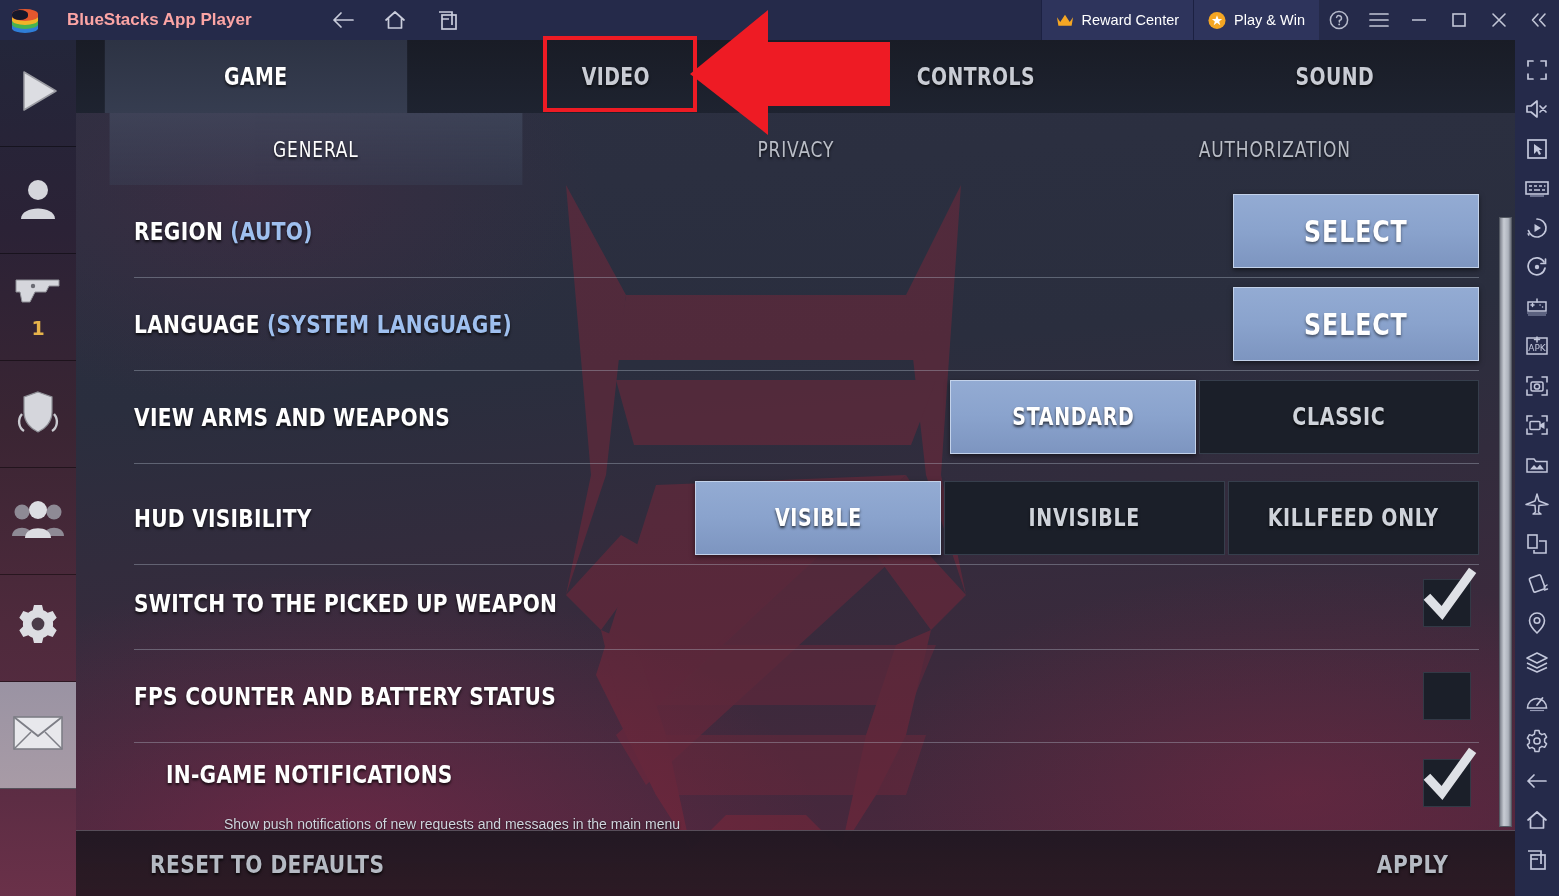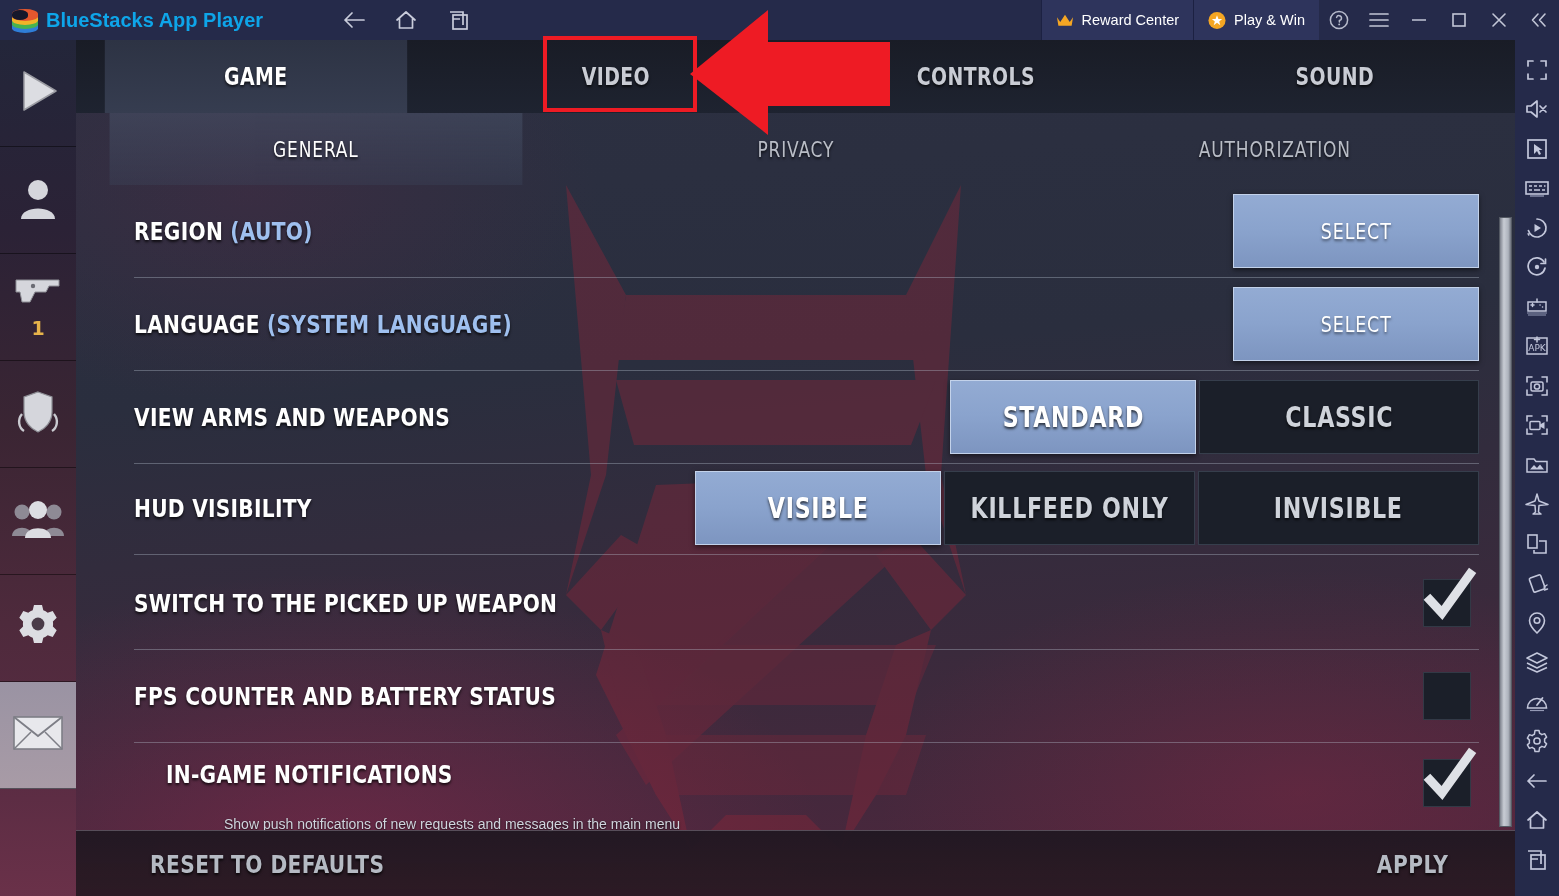--- a/index.html
+++ b/index.html
@@ -11,21 +11,21 @@
     position:absolute; left:0; top:0; width:1559px; height:40px;
     background:#252a4a; display:flex; align-items:center; z-index:40;
   }
   #bs-logo{ width:26px;height:26px;margin-left:12px;position:relative;flex:0 0 auto; }
   #bs-logo i{ position:absolute;left:0;border-radius:50%/40%;display:block; }
   .bl1{width:26px;height:12px;top:14px;background:#2f7ed8;}
   .bl2{width:26px;height:12px;top:10px;background:#47b34f;}
   .bl3{width:26px;height:12px;top:6px;background:#f0b429;}
   .bl4{width:26px;height:12px;top:2px;background:#e4572e;}
   .bl5{width:16px;height:10px;top:3px;left:5px;background:#16182b;border-radius:50%;}
-  #bs-title{ color:#0ea5e9;font-size:20px;font-weight:bold;margin-left:8px;white-space:nowrap; }
+  #bs-title{ color:#fca5a5;font-size:17px;font-weight:bold;margin-left:29px;white-space:nowrap; }
   #navbtns{ display:flex;align-items:center;margin-left:78px;gap:26px; }
   .navbtn{ width:26px;height:26px;display:flex;align-items:center;justify-content:center;cursor:pointer; }
   .navbtn svg{ display:block; }
   #tb-right{ position:absolute;right:0;top:0;height:40px;display:flex;align-items:center; }
   .tb-pill{
     display:flex;align-items:center;gap:8px;padding:0 14px;
     background:#2e345c;color:#fff;font-size:14.5px;cursor:pointer;
     border-left:1px solid #1c2142; height:40px;
   }
   .tb-ico{ width:18px;height:18px;display:flex;align-items:center;justify-content:center; }
@@ -89,27 +89,27 @@
            transform:scaleX(.88);transform-origin:left center;text-shadow:0 2px 3px rgba(0,0,0,.75);
            white-space:nowrap; }
   .rvalue{ color:#9fc0ef;font-weight:bold; }
   .rsub{ position:absolute;left:58px;top:73px;color:#cfd4dd;font-size:14px;
          font-family:"Liberation Sans",sans-serif;text-shadow:0 1px 2px rgba(0,0,0,.8);white-space:nowrap; }
   .ctlarea{ position:absolute;right:0;top:50%;transform:translateY(-50%);display:flex;gap:3px; }
 
   .btn-primary{ width:246px;height:74px;display:flex;align-items:center;justify-content:center;cursor:pointer;
       background:linear-gradient(180deg,#93abd3 0%,#8aa3cd 48%,#7d95c0 100%);
       border:1px solid #c3d2ea;box-shadow:0 2px 5px rgba(0,0,0,.5);
-      color:#ffffff;font-size:22px;font-weight:normal;letter-spacing:1px;
+      color:#ffffff;font-size:30px;font-weight:bold;letter-spacing:1px;
       font-family:"DejaVu Sans Condensed","Liberation Sans Narrow","Liberation Sans",sans-serif; }
   .btn-primary span{ transform:scaleX(.88);display:block;text-shadow:0 2px 3px rgba(0,0,0,.5); }
 
   .seg{ height:74px;display:flex;align-items:center;justify-content:center;cursor:pointer;
         background:#1b1f29;border:1px solid rgba(120,135,160,.30);
-        color:#cfd3da;font-size:28px;font-weight:bold;letter-spacing:.8px;
+        color:#cfd3da;font-size:24px;font-weight:bold;letter-spacing:.8px;
         font-family:"DejaVu Sans Condensed","Liberation Sans Narrow","Liberation Sans",sans-serif; }
   .seg span{ transform:scaleX(.88);display:block;text-shadow:0 2px 3px rgba(0,0,0,.7); }
   .seg.on{ background:linear-gradient(180deg,#93abd3 0%,#8aa3cd 48%,#7d95c0 100%);
            border:1px solid #c3d2ea;color:#fff;box-shadow:0 2px 5px rgba(0,0,0,.5); }
 
   .chk{ position:relative;width:48px;height:48px;background:#1b1f29;
         border:1px solid rgba(120,135,160,.25);cursor:pointer;margin-right:8px; }
   .chk svg{ position:absolute;left:-6px;top:-14px; }
 
   
@@ -355,31 +355,31 @@
         <div class="ctlarea">
           <div class="seg on" style="width:246px">
               <span>STANDARD</span>
             </div>
           <div class="seg" style="width:280px">
               <span>CLASSIC</span>
             </div>
         </div>
       </div>
 
-      <div class="row" style="top:277px">
+      <div class="row" style="top:287px">
         <div class="rlabel"><span>HUD VISIBILITY</span></div>
         <div class="ctlarea">
           <div class="seg on" style="width:246px">
               <span>VISIBLE</span>
             </div>
+          <div class="seg" style="width:281px">
+              <span>INVISIBLE</span>
+            </div>
           <div class="seg" style="width:251px">
               <span>KILLFEED ONLY</span>
-            </div>
-          <div class="seg" style="width:281px">
-              <span>INVISIBLE</span>
             </div>
         </div>
       </div>
 
       <div class="row" style="top:465px">
         <div class="rlabel"><span>FPS COUNTER AND BATTERY STATUS</span></div>
         <div class="ctlarea">
           <div class="chk"></div>
         </div>
       </div>

